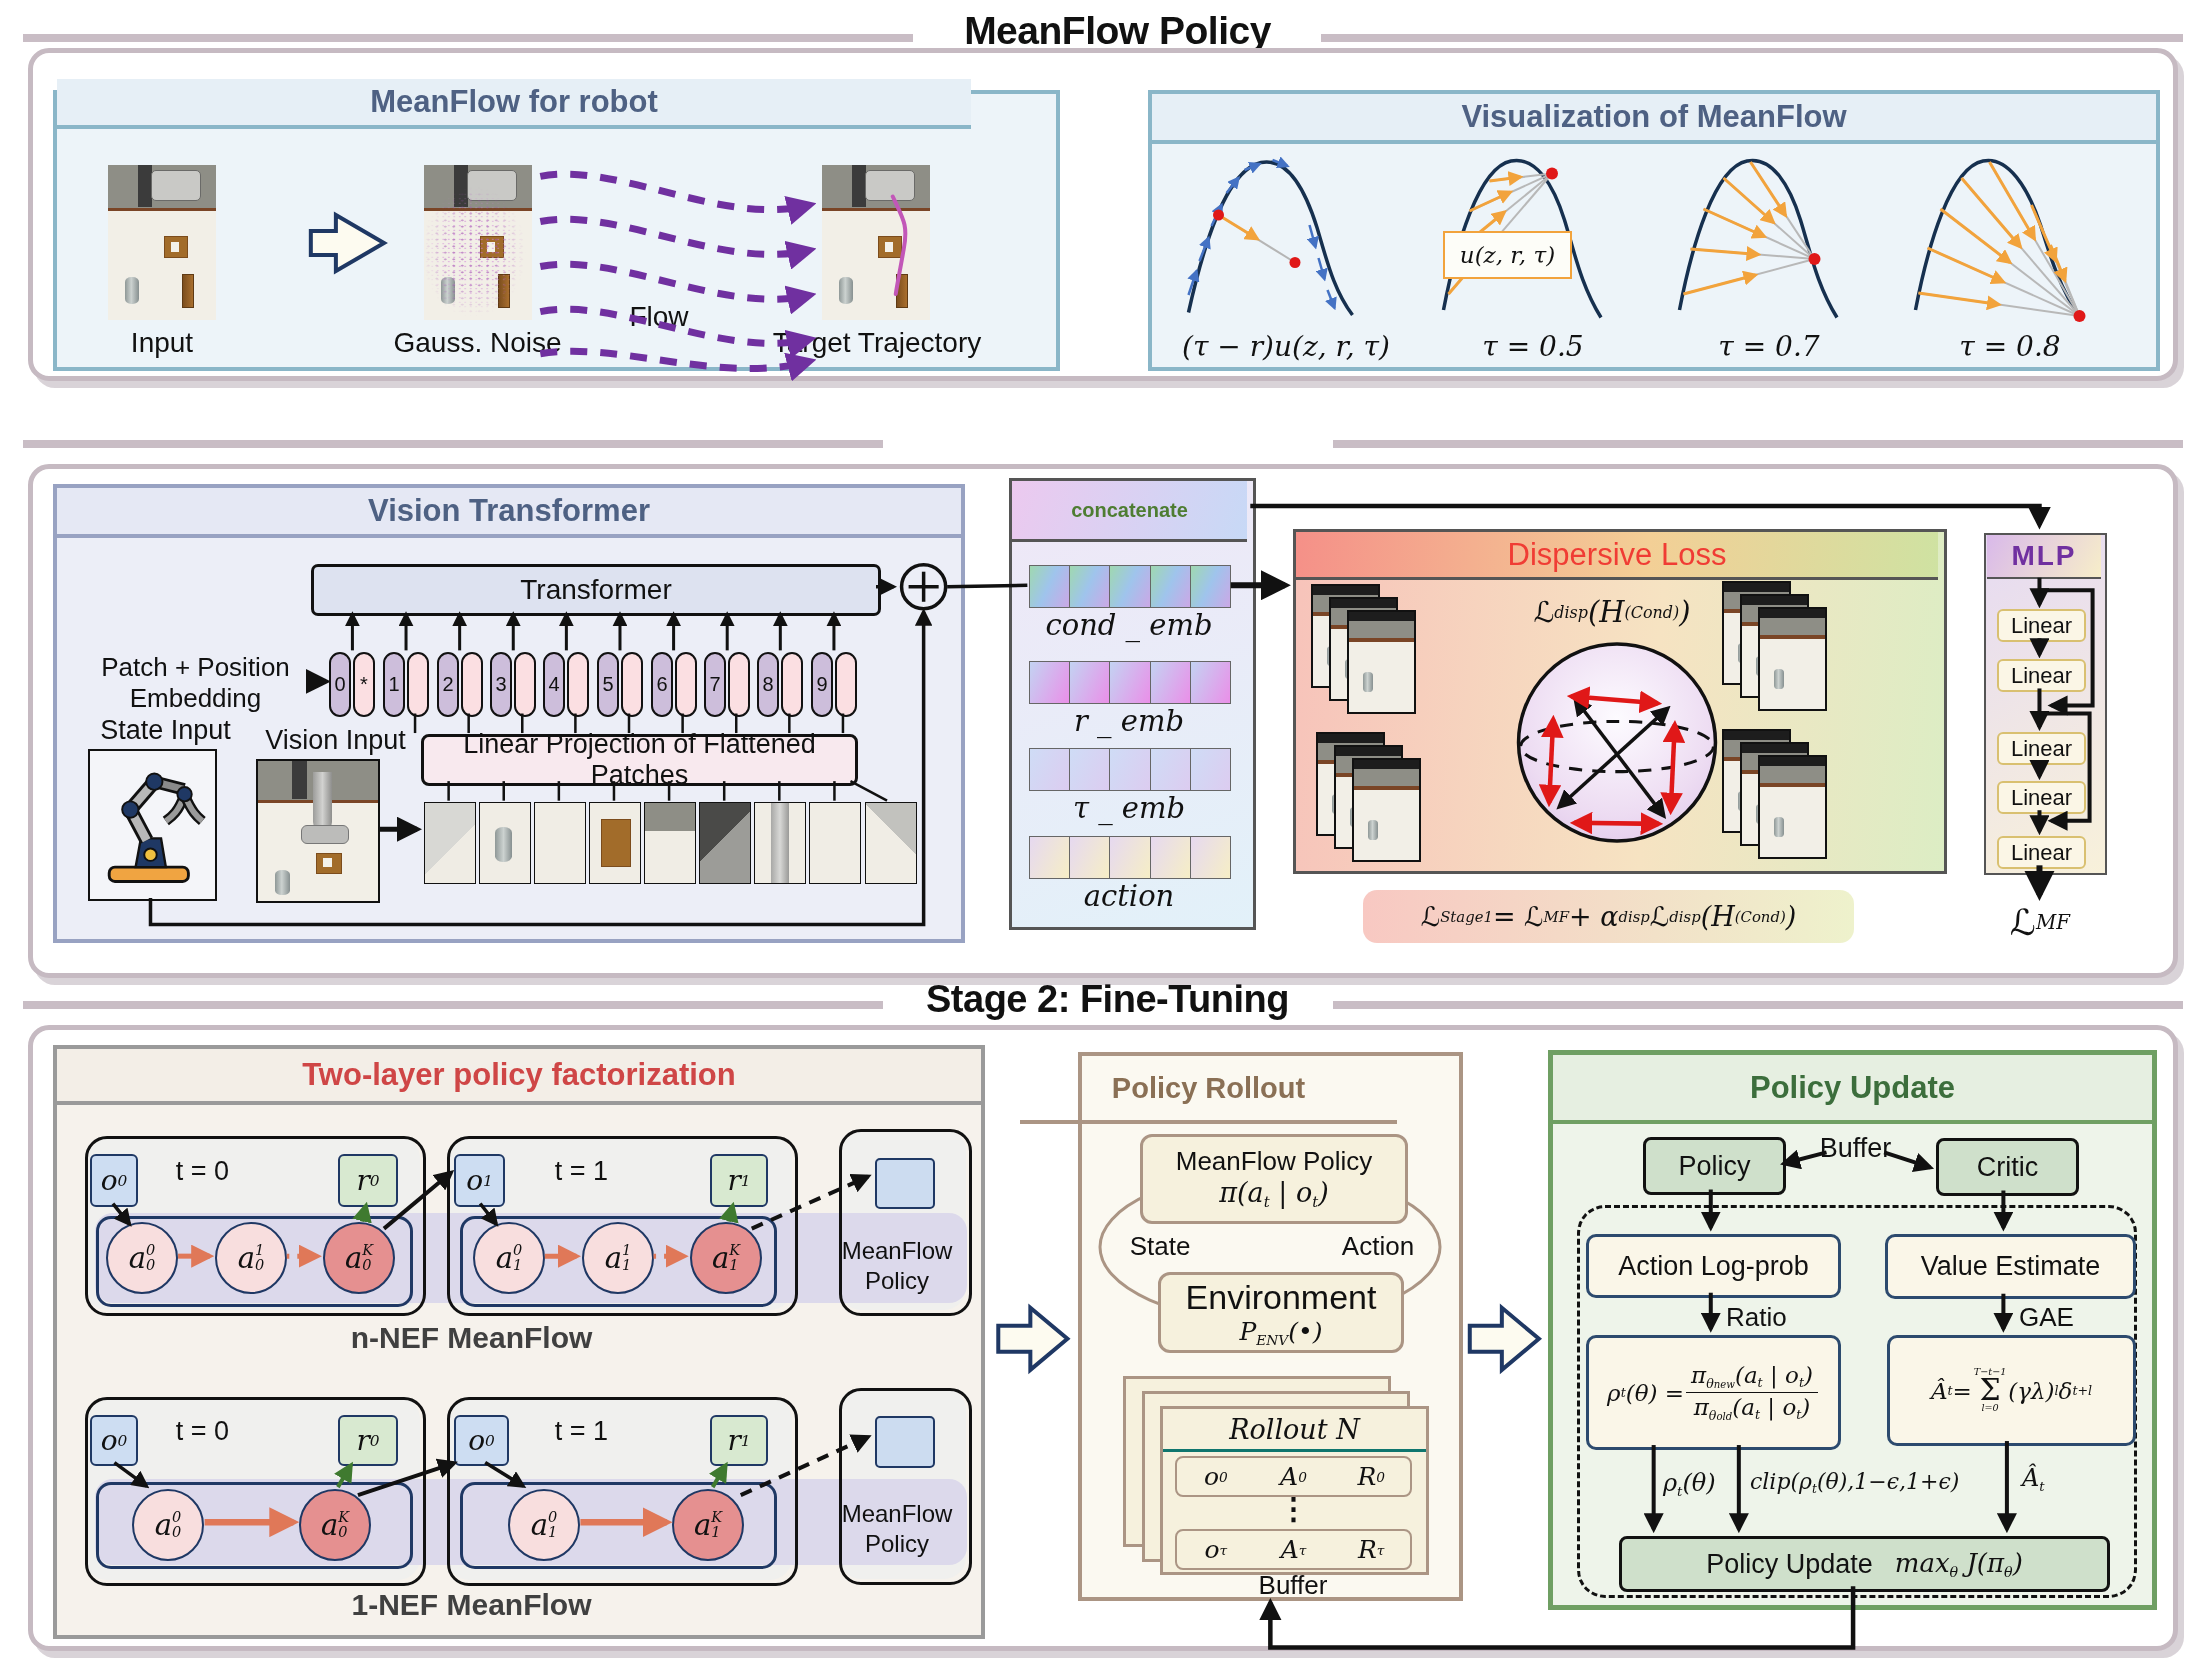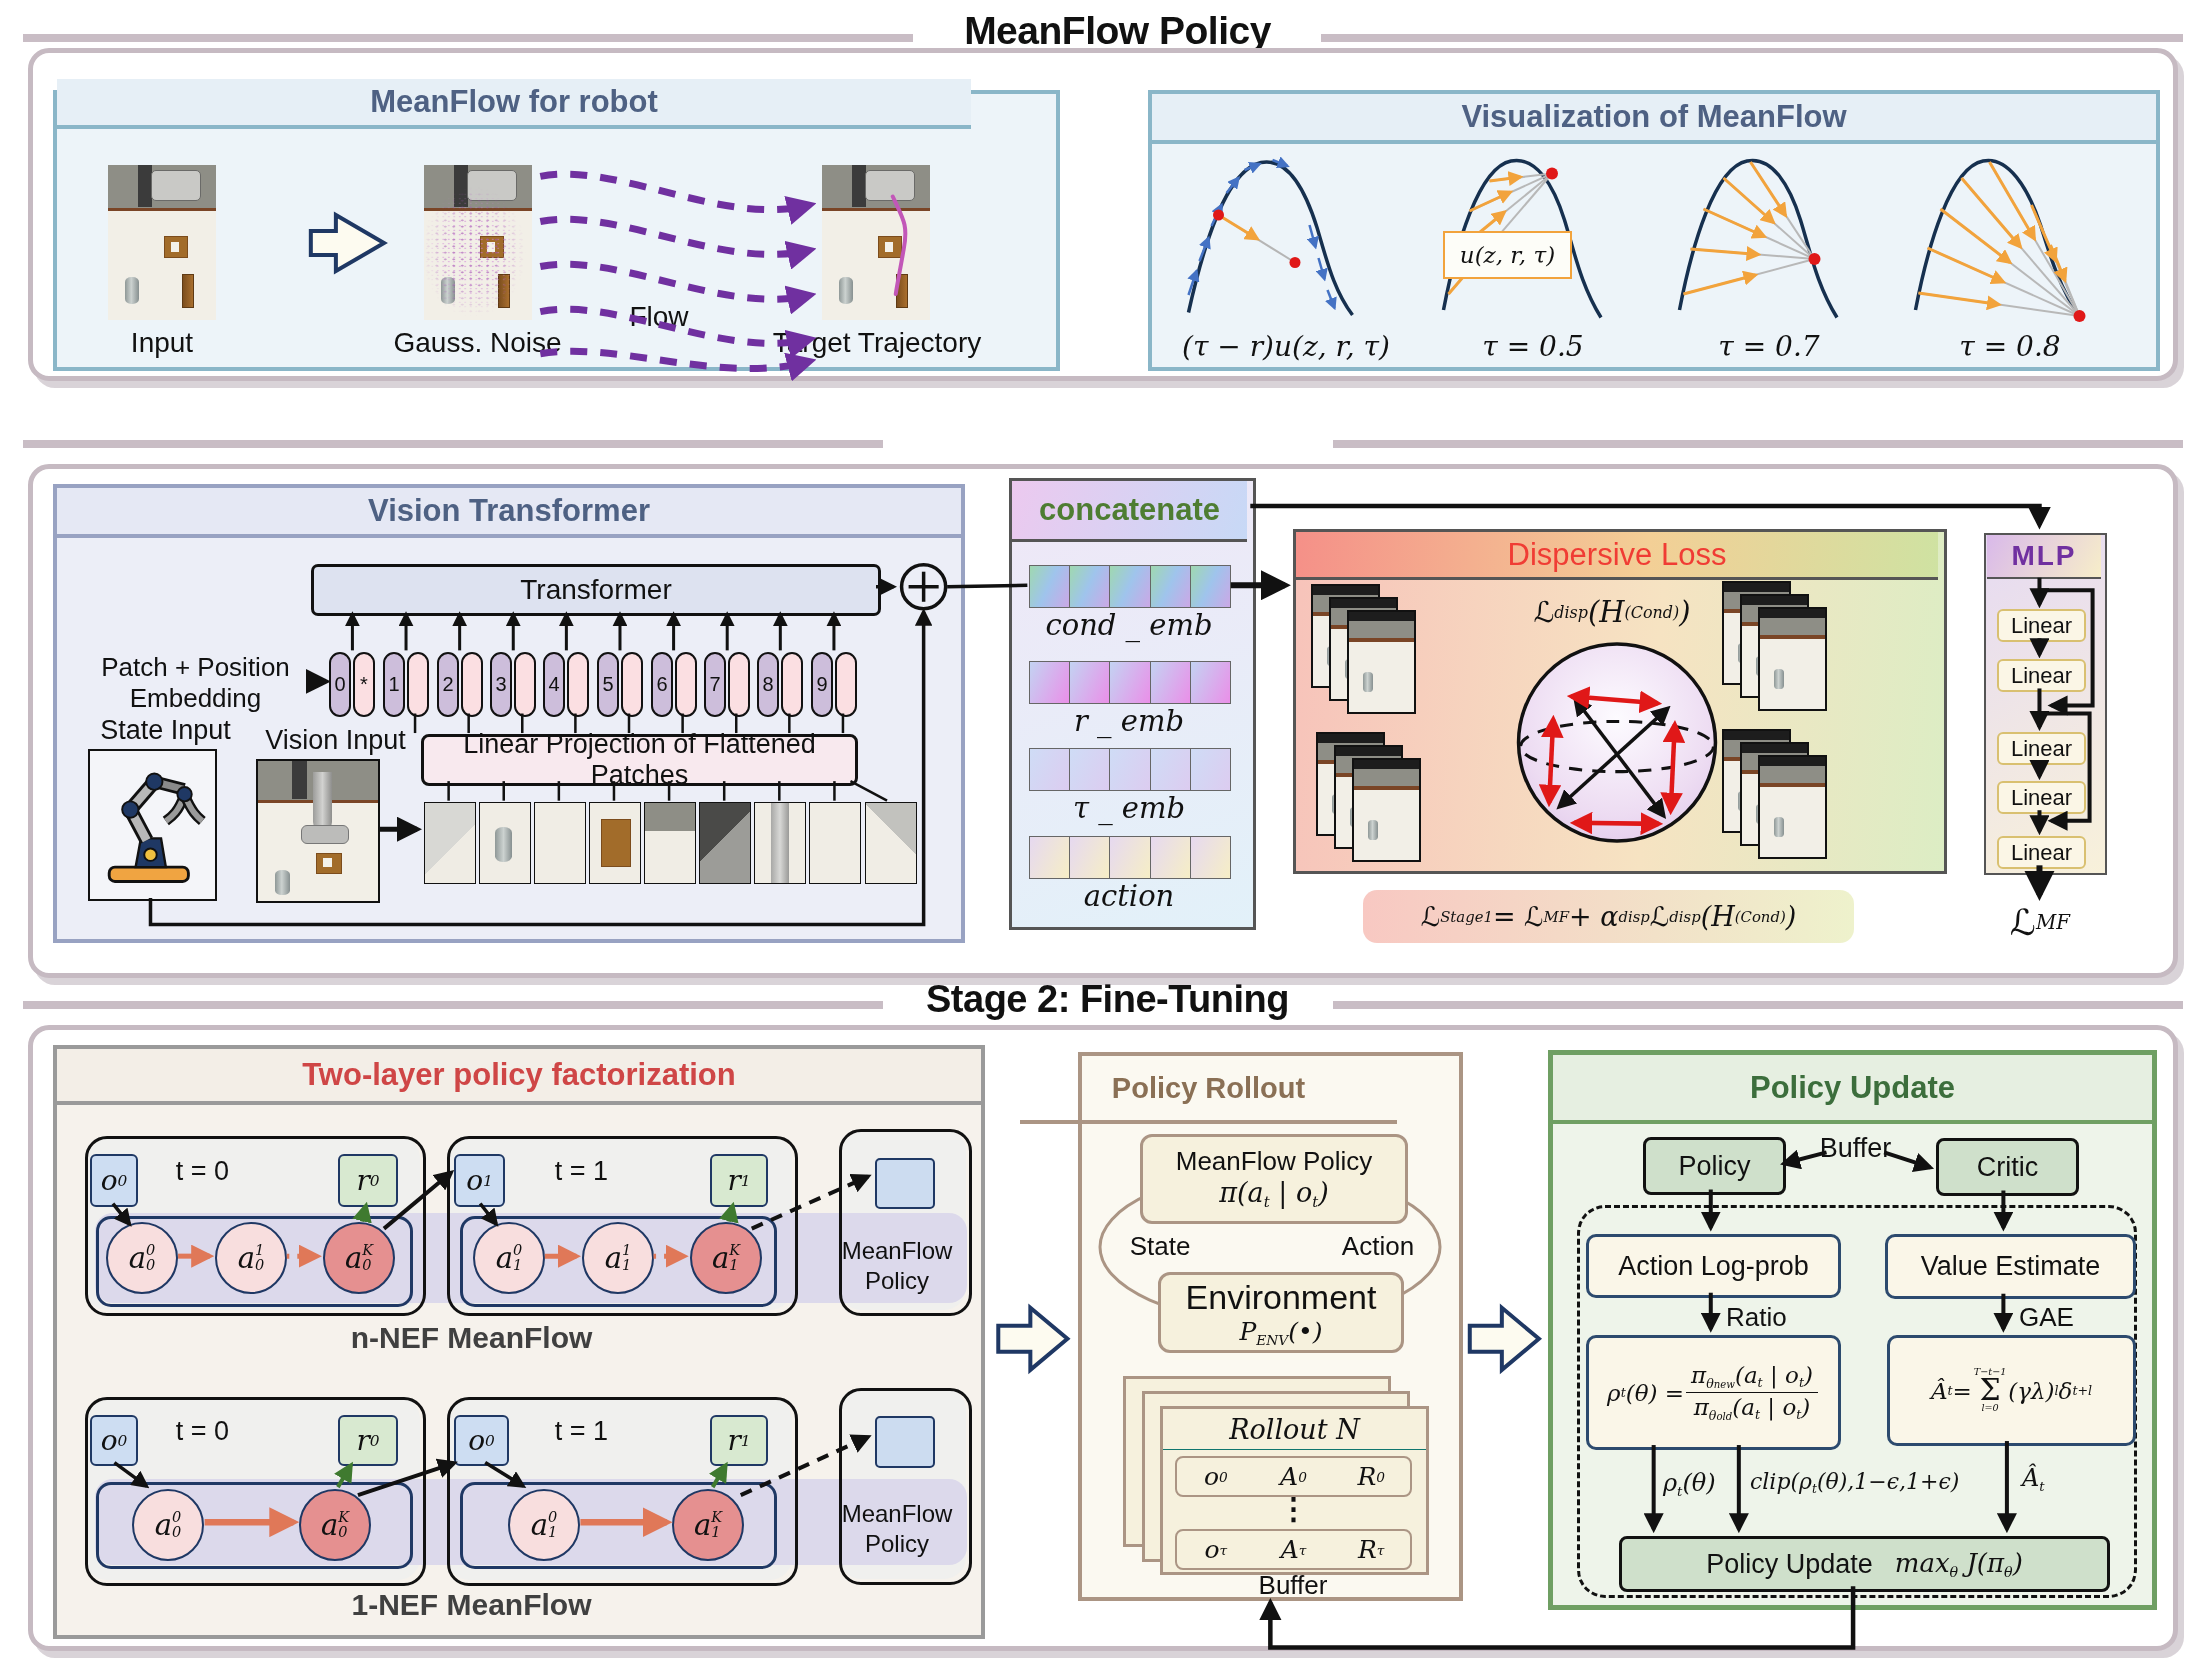--- a/index.html
+++ b/index.html
@@ -22,21 +22,21 @@
           font-weight:bold;font-size:31px}
   .box-dk{position:absolute;border:3px solid #111;border-radius:7px;background:#dde2f0;font-size:28px}
   .box-pk{position:absolute;border:3px solid #111;border-radius:8px;background:#f8e9ee;font-size:27px}
   .pill{width:21px;height:61px;border:2.5px solid #111;border-radius:12px;display:flex;
         align-items:center;justify-content:center;font-size:20px}
   .pill.pu{background:#cdbedb}
   .pill.pi{background:#fbdfe2}
   
   .concat{position:absolute;border:3px solid #555;background:linear-gradient(160deg,#efe7f7,#e2f1f9)}
   .concat-h{position:absolute;border-bottom:3px solid #555;background:linear-gradient(110deg,#ecc9ef,#c7d9f6);
-            color:#4e7d32;font-weight:bold;font-size:31px}
+            color:#4e7d32;font-weight:bold;font-size:20px}
   .strip{position:absolute;display:flex;border:1.5px solid #666}
   .strip>div{flex:1;border-right:1.5px solid #666}
   .strip>div:last-child{border-right:none}
   .c-cond>div{background:linear-gradient(115deg,#9fd8b0,#9fc4ec 48%,#cba8e6)}
   .c-r>div{background:linear-gradient(115deg,#c3d3f2,#ea8fe8)}
   .c-tau>div{background:linear-gradient(115deg,#cfdcf6,#dcccf0)}
   .c-act>div{background:linear-gradient(115deg,#e6d9f0,#f6eec6)}
   .emb-lab{position:absolute;font-size:29px;display:flex;align-items:center;justify-content:center}
   
   .disp{position:absolute;border:3px solid #555;background:linear-gradient(95deg,#f7c3ba,#f6e3c2 55%,#dcedc4)}
@@ -666,21 +666,21 @@
   <div class="ctr" style="position:absolute;left:1115px;top:1229px;width:90px;height:35px;font-size:26px">State</div>
   <div class="ctr" style="position:absolute;left:1328px;top:1229px;width:100px;height:35px;font-size:26px">Action</div>
   <div class="rbx" style="left:1158px;top:1272px;width:240px;height:75px">
     <span style="font-size:34px">Environment</span>
     <span class="math" style="font-size:25px"><span>P</span><span class="msub">ENV</span><span>(•)</span></span>
   </div>
 
   <div class="card" style="left:1123px;top:1376px;width:262px;height:165px"></div>
   <div class="card" style="left:1142px;top:1391px;width:262px;height:165px"></div>
   <div class="card" style="left:1160px;top:1406px;width:263px;height:163px">
-    <div class="math ctr" style="position:absolute;left:0;top:0;width:100%;height:40px;font-size:27px;border-bottom:1px solid #0f766e">Rollout N</div>
+    <div class="math ctr" style="position:absolute;left:0;top:0;width:100%;height:40px;font-size:27px;border-bottom:3px solid #0f766e">Rollout N</div>
   </div>
   <div class="rrow" style="left:1175px;top:1456px;width:233px;height:37px;font-size:25px">
     <span class="math">
         <span>o</span>
         <span class="msub">0</span>
       </span>
     <span class="math">
         <span>A</span>
         <span class="msub">0</span>
       </span>

